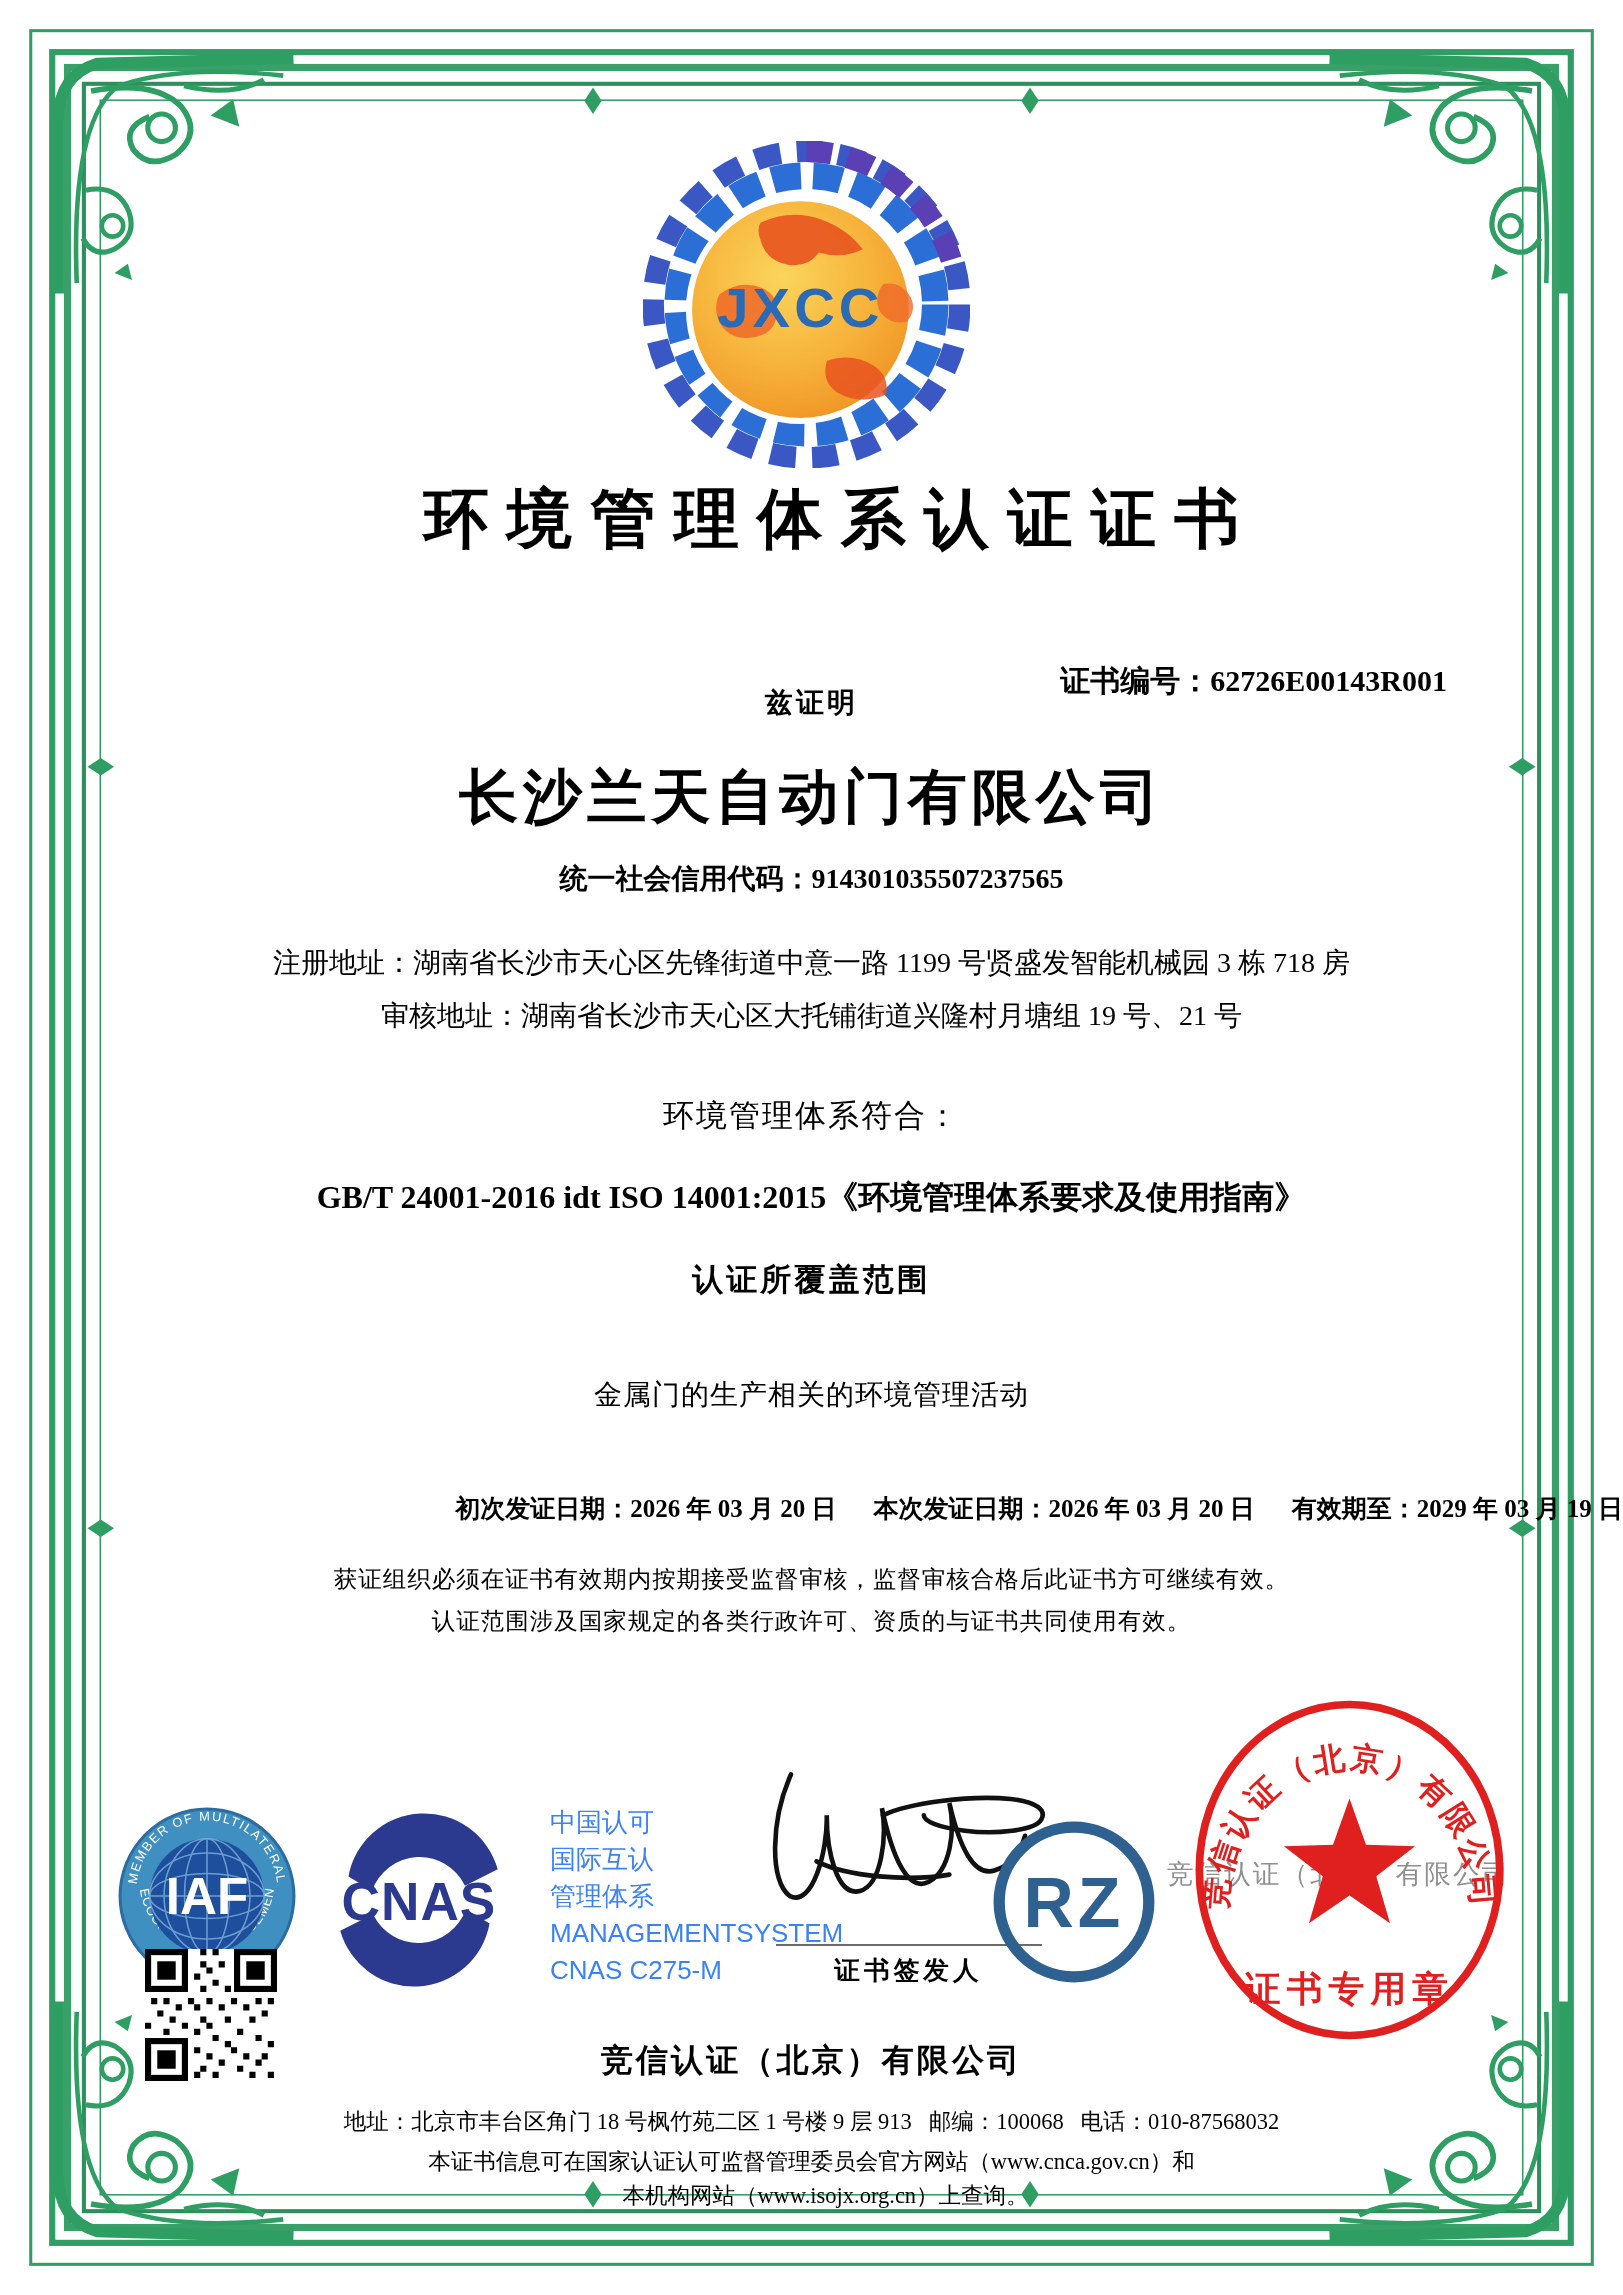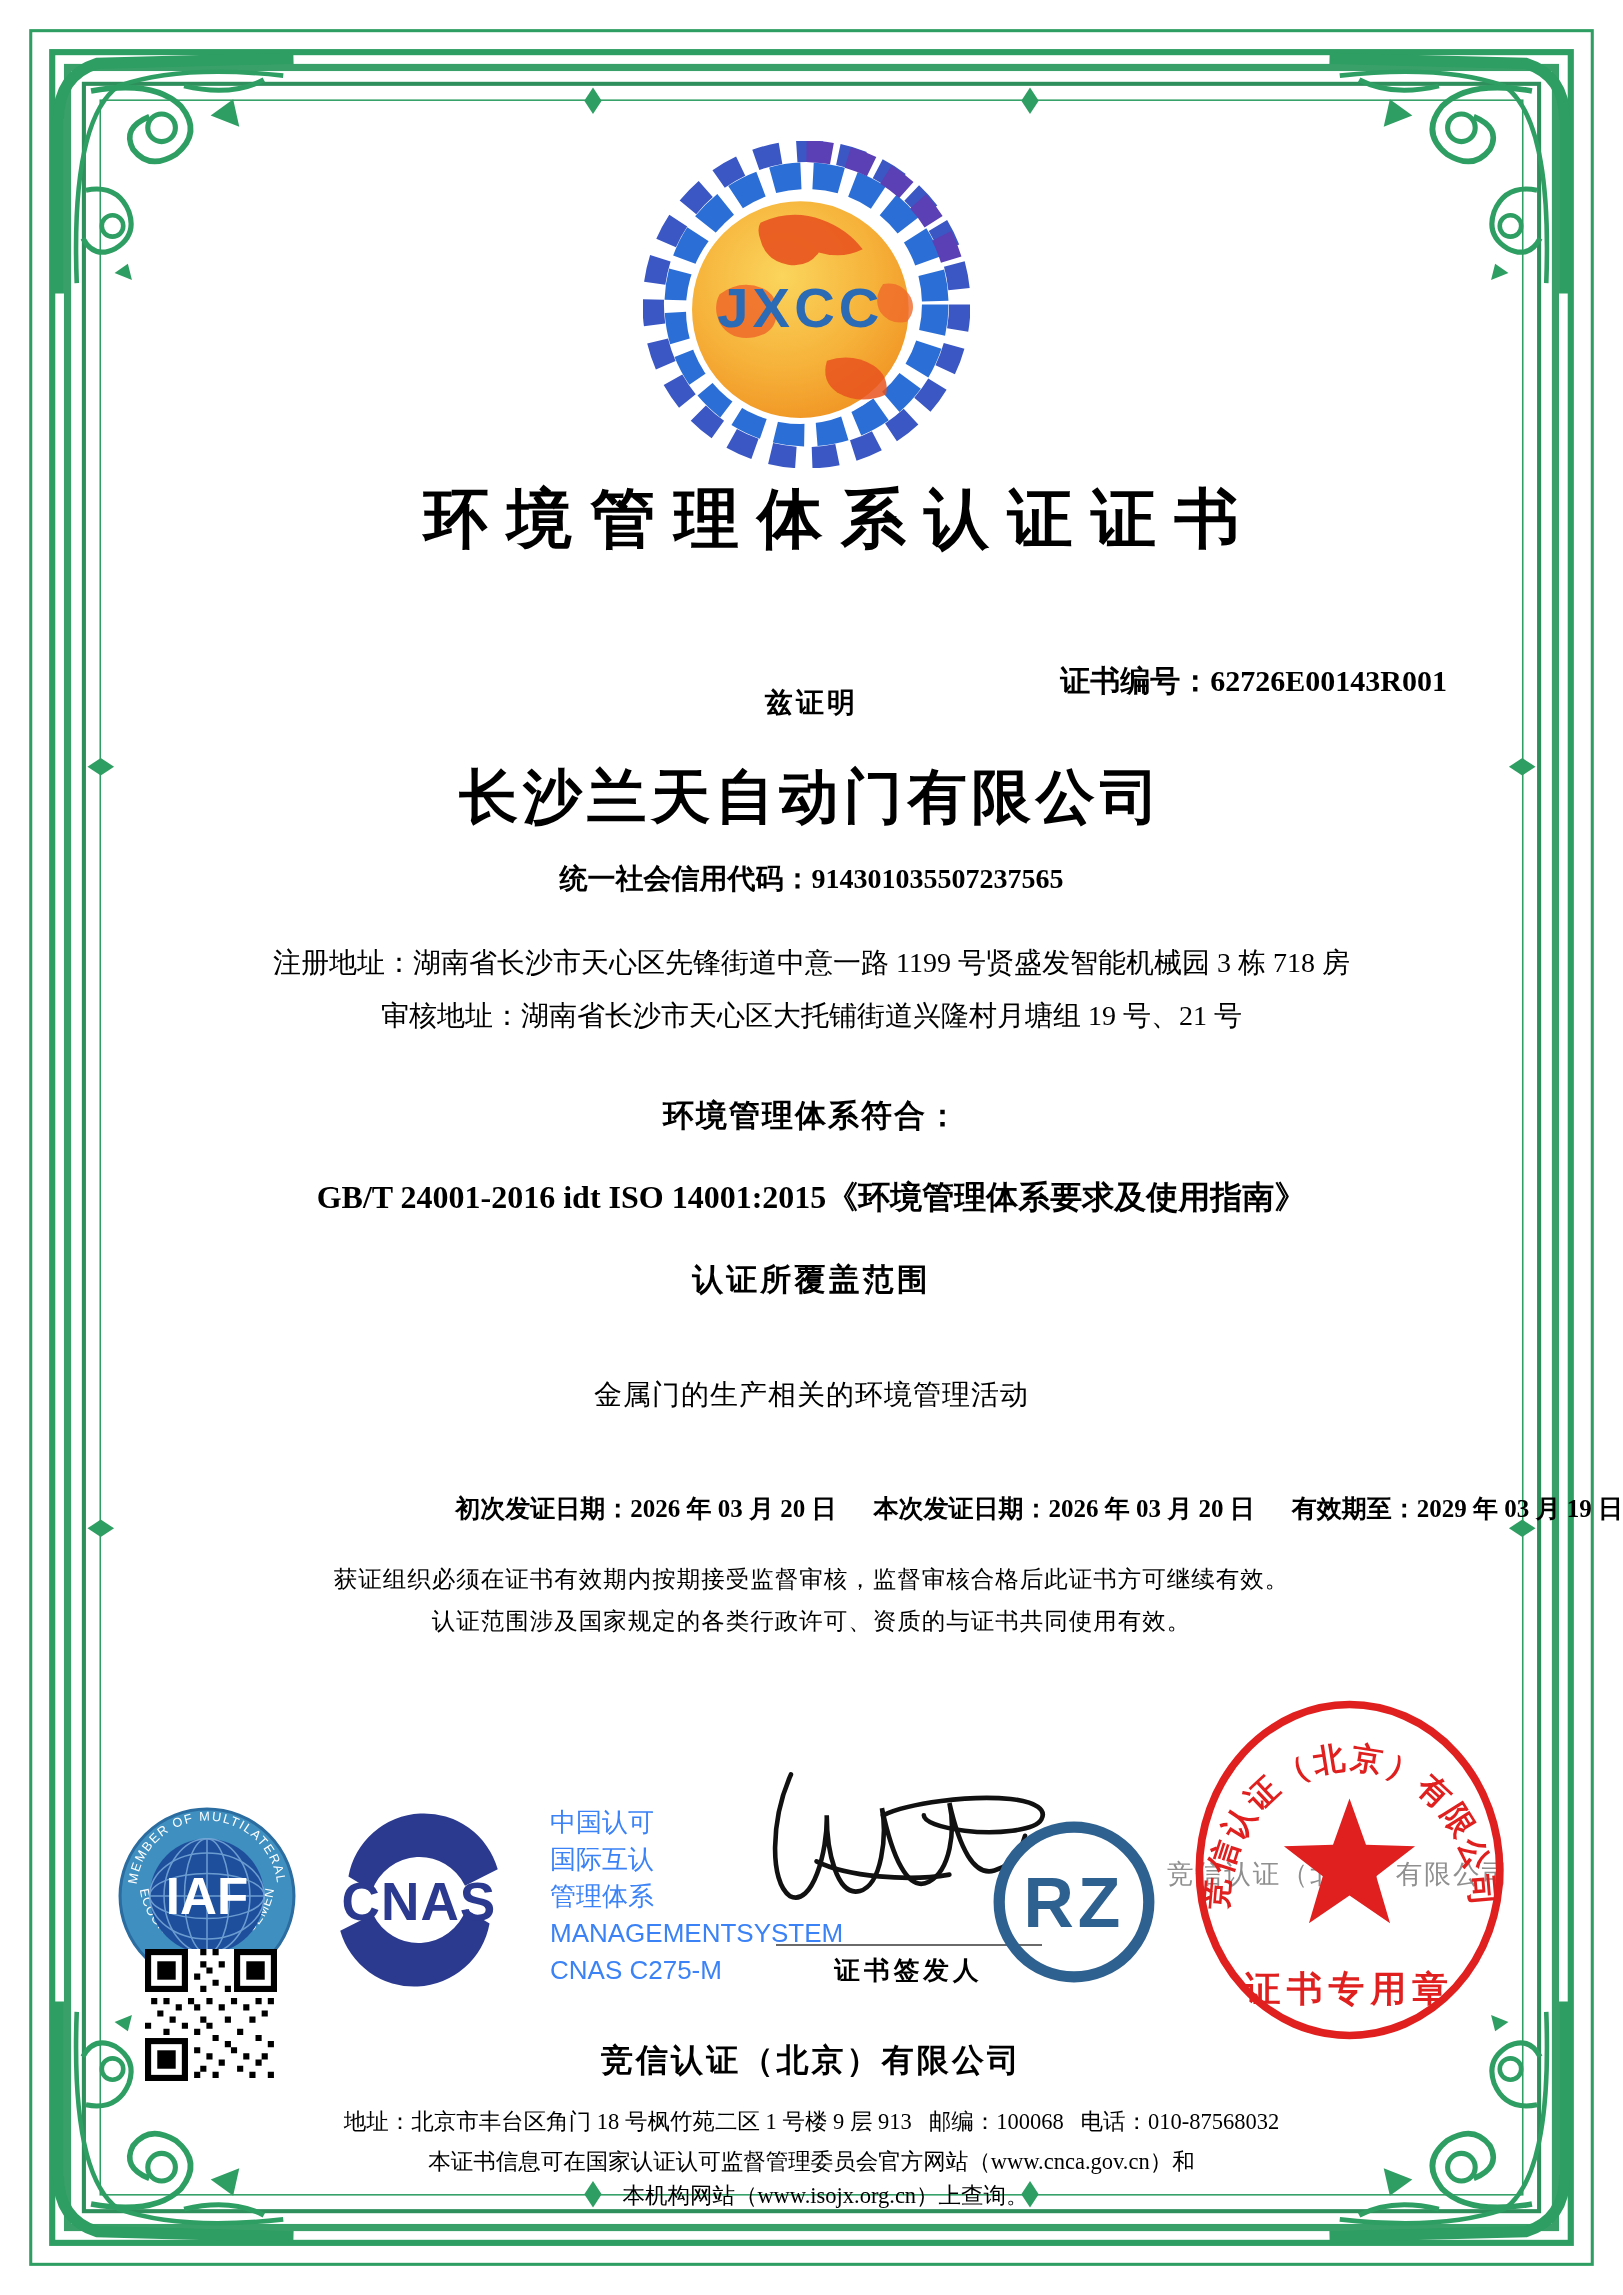--- a/index.html
+++ b/index.html
@@ -17,21 +17,21 @@
   .content{position:relative;z-index:1;}
 
   .logo{left:643px;top:141px;width:327px;height:327px;}
   .title{top:475px;font-size:65px;font-weight:700;letter-spacing:18.4px;text-indent:18.4px;padding-left:40px;}
   .certno{top:661px;right:176px;font-size:30px;font-weight:700;text-align:right;}
   .hereby{top:684px;font-size:28px;font-weight:700;letter-spacing:3.1px;}
   .company{top:758px;font-size:59px;font-weight:700;letter-spacing:5.1px;}
   .credit{top:860px;font-size:28px;font-weight:700;}
   .addr1{top:944px;font-size:28px;white-space:pre-wrap;}
   .addr2{top:997px;font-size:28px;white-space:pre-wrap;}
-  .conform{top:1095px;font-size:31px;font-weight:700;letter-spacing:2px;}
+  .conform{top:1095px;font-size:31px;font-weight:400;letter-spacing:2px;}
   .standard{top:1176px;font-size:32px;font-weight:700;}
   .scopehead{top:1259px;font-size:31px;font-weight:700;letter-spacing:3.1px;}
   .scope{top:1376px;font-size:28px;letter-spacing:1px;}
   .dates{top:1492px;left:0;right:0;display:flex;justify-content:flex-end;gap:37px;font-size:25px;font-weight:700;white-space:pre;}
   .notice1{top:1563px;font-size:23.5px;letter-spacing:1px;}
   .notice2{top:1605px;font-size:23.5px;letter-spacing:1px;}
 
   .iaf{left:117px;top:1806px;width:180px;height:180px;}
   .cnas{left:333px;top:1810px;width:172px;height:180px;}
   .cnastext{left:550px;top:1804px;width:266px;font-family:"Liberation Sans","DejaVu Sans",sans-serif;

